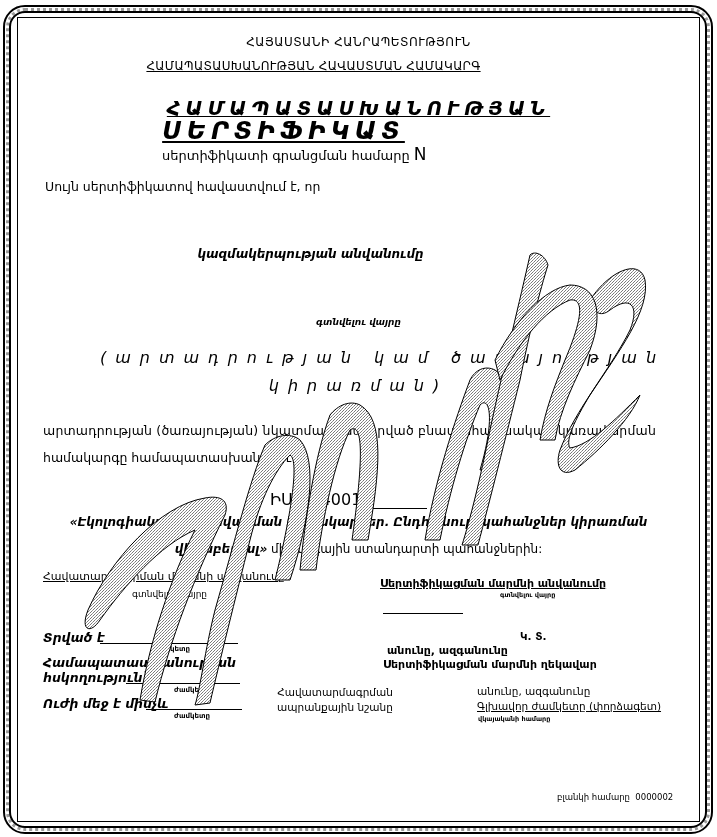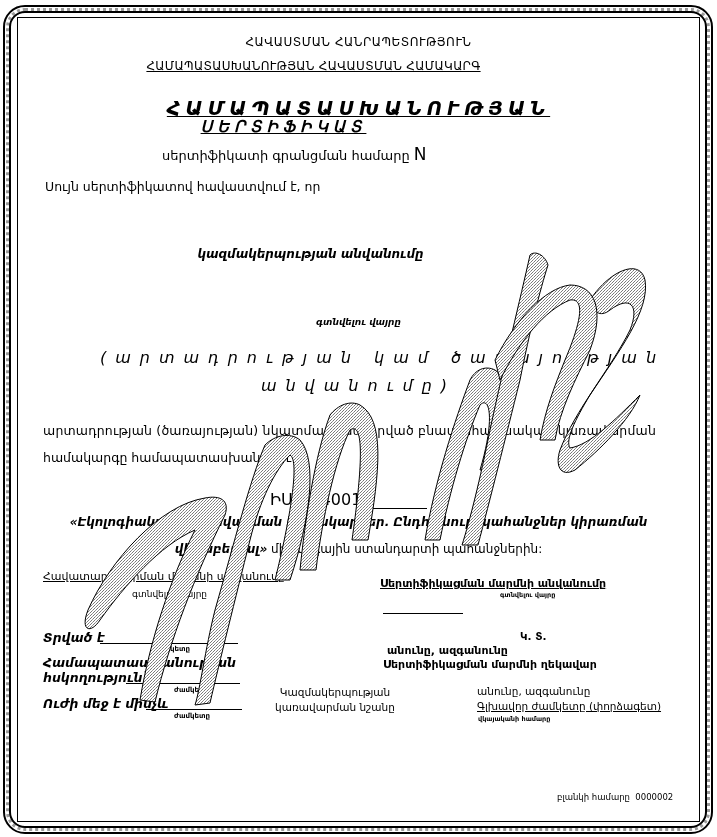--- a/index.html
+++ b/index.html
@@ -25,21 +25,21 @@
     border: 1px solid #000;
   }
 
   .t { position: absolute; white-space: nowrap; line-height: 1; }
   .center { text-align: center; }
   .u { text-decoration: underline; }
 
   .country { left: 0; width: 717px; top: 36px; font-size: 12px; letter-spacing: 0.5px; }
   .system  { left: 0; width: 627px; top: 60px; font-size: 12px; letter-spacing: 0.3px; }
   .cert-title1 { left: 0; width: 717px; top: 99px; font-size: 19px; font-weight: bold; font-style: italic; letter-spacing: 5px; }
-  .cert-title2 { left: 0; width: 567px; top: 119px; font-size: 16px; font-weight: bold; font-style: italic; letter-spacing: 5px; font-family: Liberation Serif, serif; }
+  .cert-title2 { left: 0; width: 567px; top: 119px; font-size: 24px; font-weight: bold; font-style: italic; letter-spacing: 5px; }
   .reg-label { left: 162px; top: 146px; font-size: 13px; }
   .reg-n { font-size: 17px; margin-left: 4px; }
   .intro { left: 45px; top: 181px; font-size: 12.5px; }
   .org-name { left: 0; width: 621px; top: 248px; font-size: 12px; font-style: italic; font-weight: bold; }
   .location1 { left: 0; width: 717px; top: 318px; font-size: 9px; font-style: italic; font-weight: bold; }
   .product-line1 { left: 0; width: 765px; top: 350px; font-size: 16px; font-style: italic; letter-spacing: 9px; }
   .product-line2 { left: 0; width: 717px; top: 378px; font-size: 16px; font-style: italic; letter-spacing: 9px; }
   .body-line1 { left: 43px; top: 425px; font-size: 12.5px; letter-spacing: 0.2px; }
   .body-line2 { left: 43px; top: 452px; font-size: 12.5px; }
   .iso { left: 270px; top: 492px; font-size: 16px; }
@@ -78,33 +78,33 @@
   .watermark { position: absolute; left: 0; top: 0; width: 717px; height: 837px; pointer-events: none; }
 </style>
 </head>
 <body>
 
 <div class="frame-outer"></div>
 <div class="frame-band"></div>
 <div class="frame-inner-line"></div>
 <div class="frame-rect"></div>
 
-<div class="t center country">ՀԱՎԱՍՏՄԱՆ ՀԱՆՐԱՊԵՏՈՒԹՅՈՒՆ</div>
+<div class="t center country">ՀԱՅԱՍՏԱՆԻ ՀԱՆՐԱՊԵՏՈՒԹՅՈՒՆ</div>
 <div class="t center system u">ՀԱՄԱՊԱՏԱՍԽԱՆՈՒԹՅԱՆ ՀԱՎԱՍՏՄԱՆ ՀԱՄԱԿԱՐԳ</div>
 <div class="t center cert-title1 u">ՀԱՄԱՊԱՏԱՍԽԱՆՈՒԹՅԱՆ</div>
 <div class="t center cert-title2 u">ՍԵՐՏԻՖԻԿԱՏ</div>
 <div class="t reg-label">
   <span>սերտիֆիկատի գրանցման համարը</span><span class="reg-n">N</span>
 </div>
 
 <div class="t intro">Սույն սերտիֆիկատով հավաստվում է, որ</div>
 <div class="t center org-name">կազմակերպության անվանումը</div>
 <div class="t center location1">գտնվելու վայրը</div>
 <div class="t center product-line1">(արտադրության կամ ծառայության</div>
-<div class="t center product-line2">անվանումը)</div>
+<div class="t center product-line2">կիրառման)</div>
 <div class="t body-line1">արտադրության (ծառայության) նկատմամբ ներդրված բնապահպանական կառավարման</div>
 <div class="t body-line2">համակարգը համապատասխանում է</div>
 <div class="t iso">
   <span>ԻՍՕ 14001</span><span class="iso-blank">&nbsp;</span>
 </div>
 <div class="t center std-line1">«Էկոլոգիական կառավարման համակարգեր. Ընդհանուր պահանջներ կիրառման</div>
 <div class="t center std-line2">
   <span class="bi">վերաբերյալ»</span><span> միջազգային ստանդարտի պահանջներին:</span>
 </div>
 
@@ -125,21 +125,21 @@
 <div class="line" style="left:126px; top:683px; width:114px;"></div>
 <div class="t date-cap" style="left:174px; top:687px;">ժամկետը</div>
 
 <div class="t valid lbl-bi">Ուժի մեջ է մինչև</div>
 <div class="line" style="left:146px; top:709px; width:96px;"></div>
 <div class="t date-cap" style="left:174px; top:713px;">ժամկետը</div>
 
 <div class="t ls">Կ. Տ.</div>
 <div class="t head-name">անունը, ազգանունը</div>
 <div class="t head-title">Սերտիֆիկացման մարմնի ղեկավար</div>
-<div class="t seal">Կազմակերպության կառավարման նշանը</div>
+<div class="t seal">Հավատարմագրման ապրանքային նշանը</div>
 <div class="t auditor-name">անունը, ազգանունը</div>
 <div class="t auditor-title u">Գլխավոր ժամկետը (փորձագետ)</div>
 <div class="t auditor-cert">վկայականի համարը</div>
 
 <div class="t blank-number">
   <span>բլանկի համարը</span>&nbsp;&nbsp;<span>0000002</span>
 </div>
 
 <svg class="watermark" viewBox="0 0 717 837" xmlns="http://www.w3.org/2000/svg">
   <defs>

